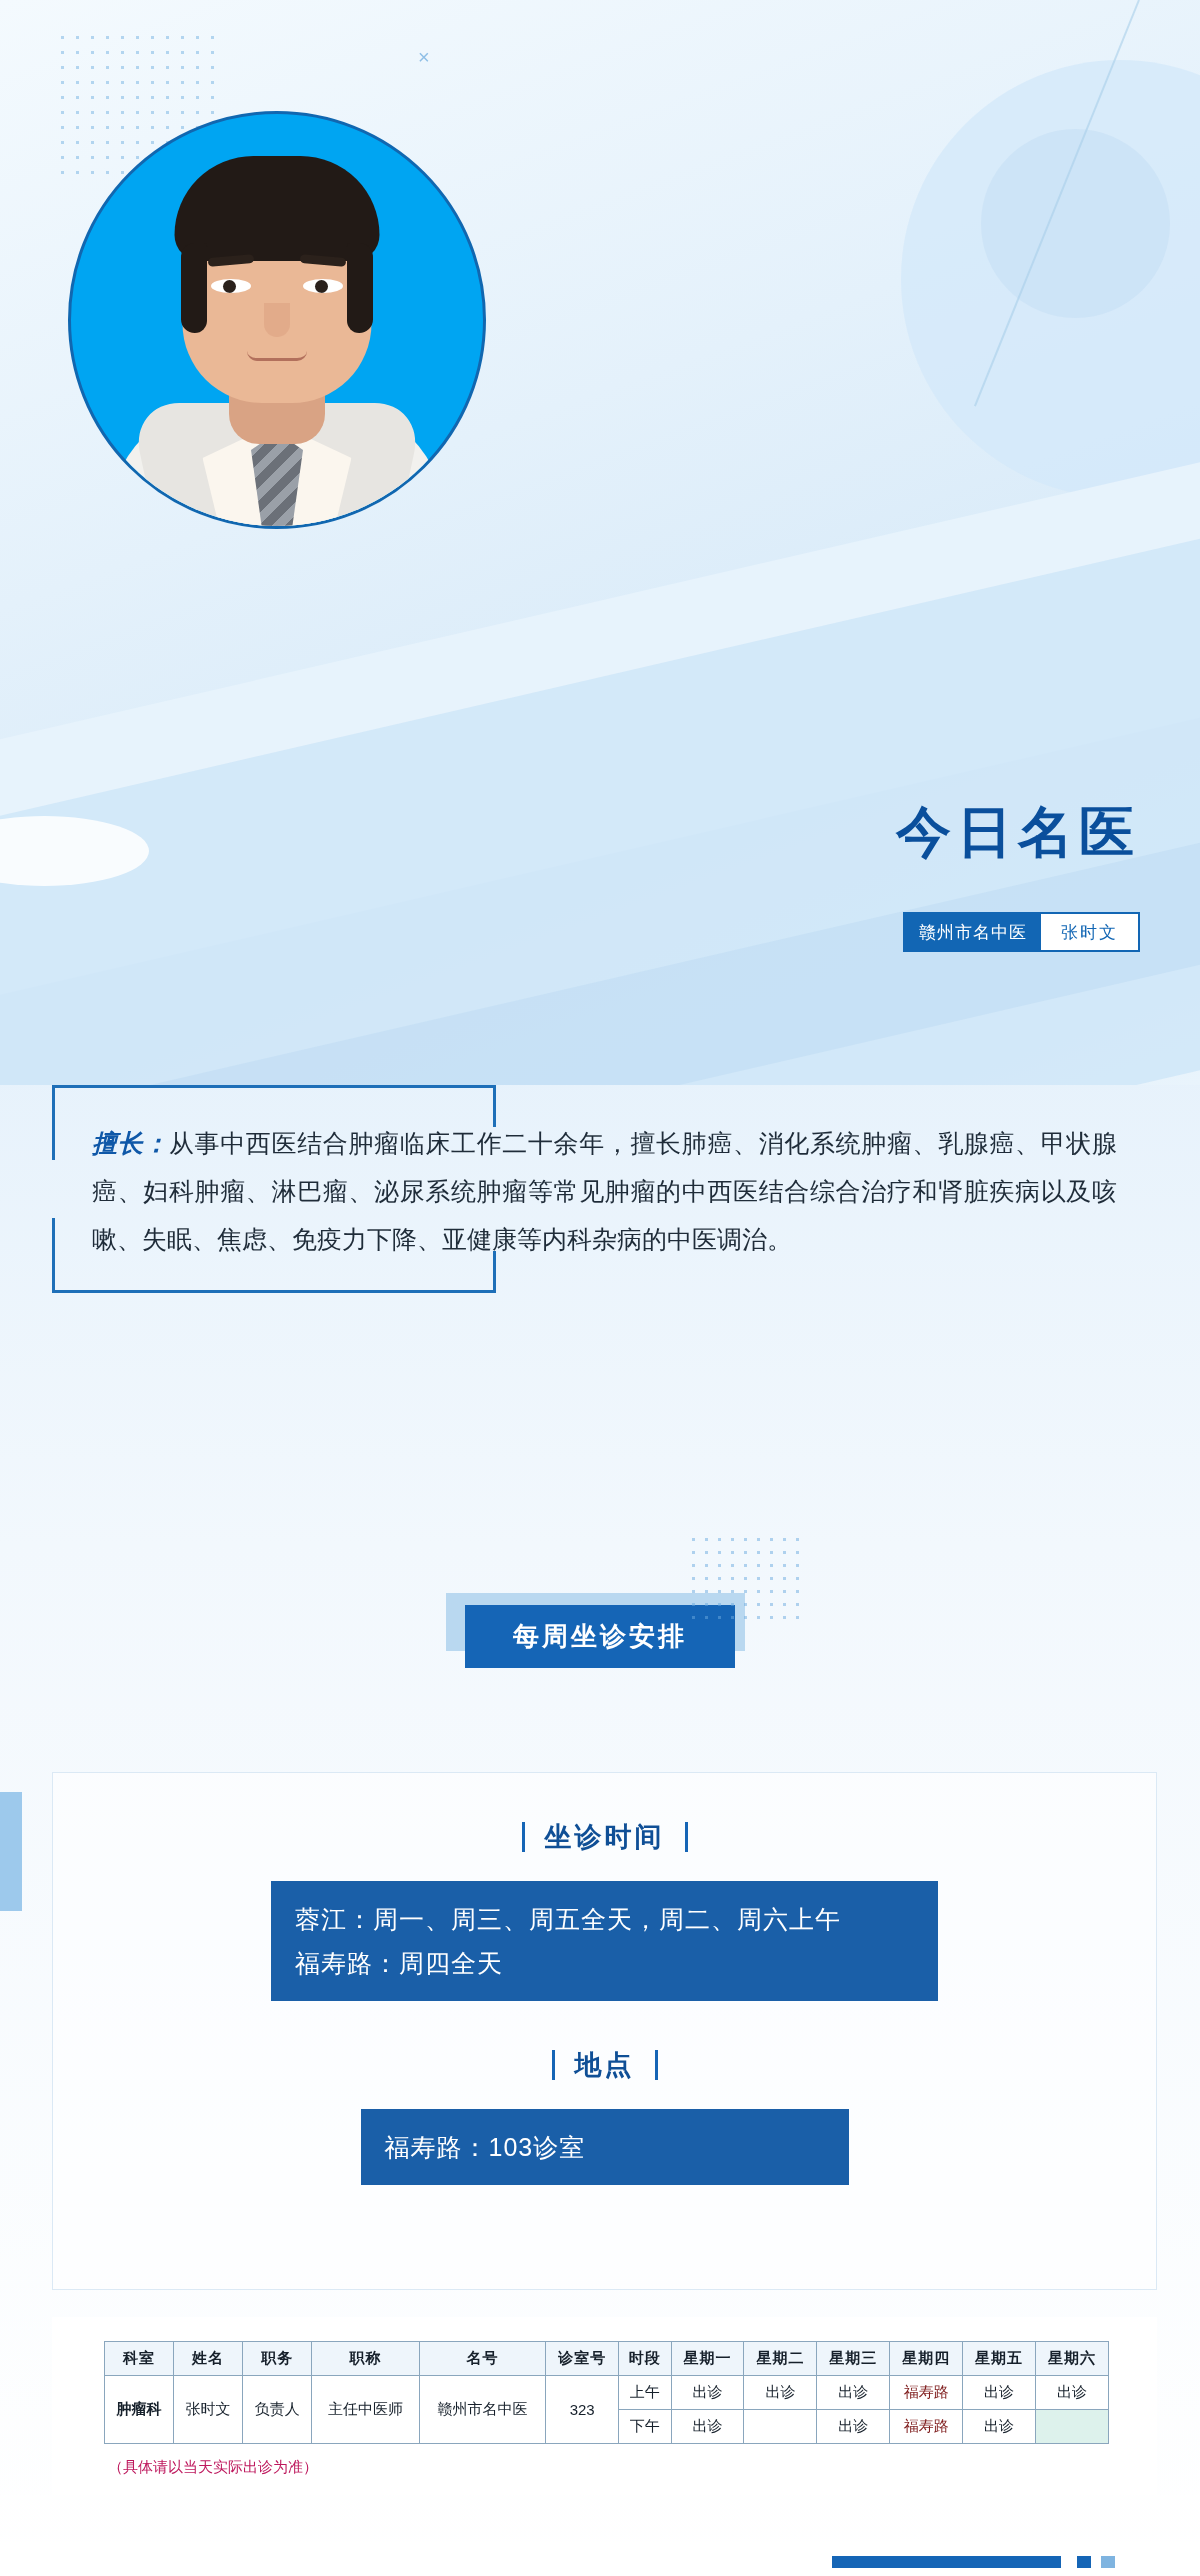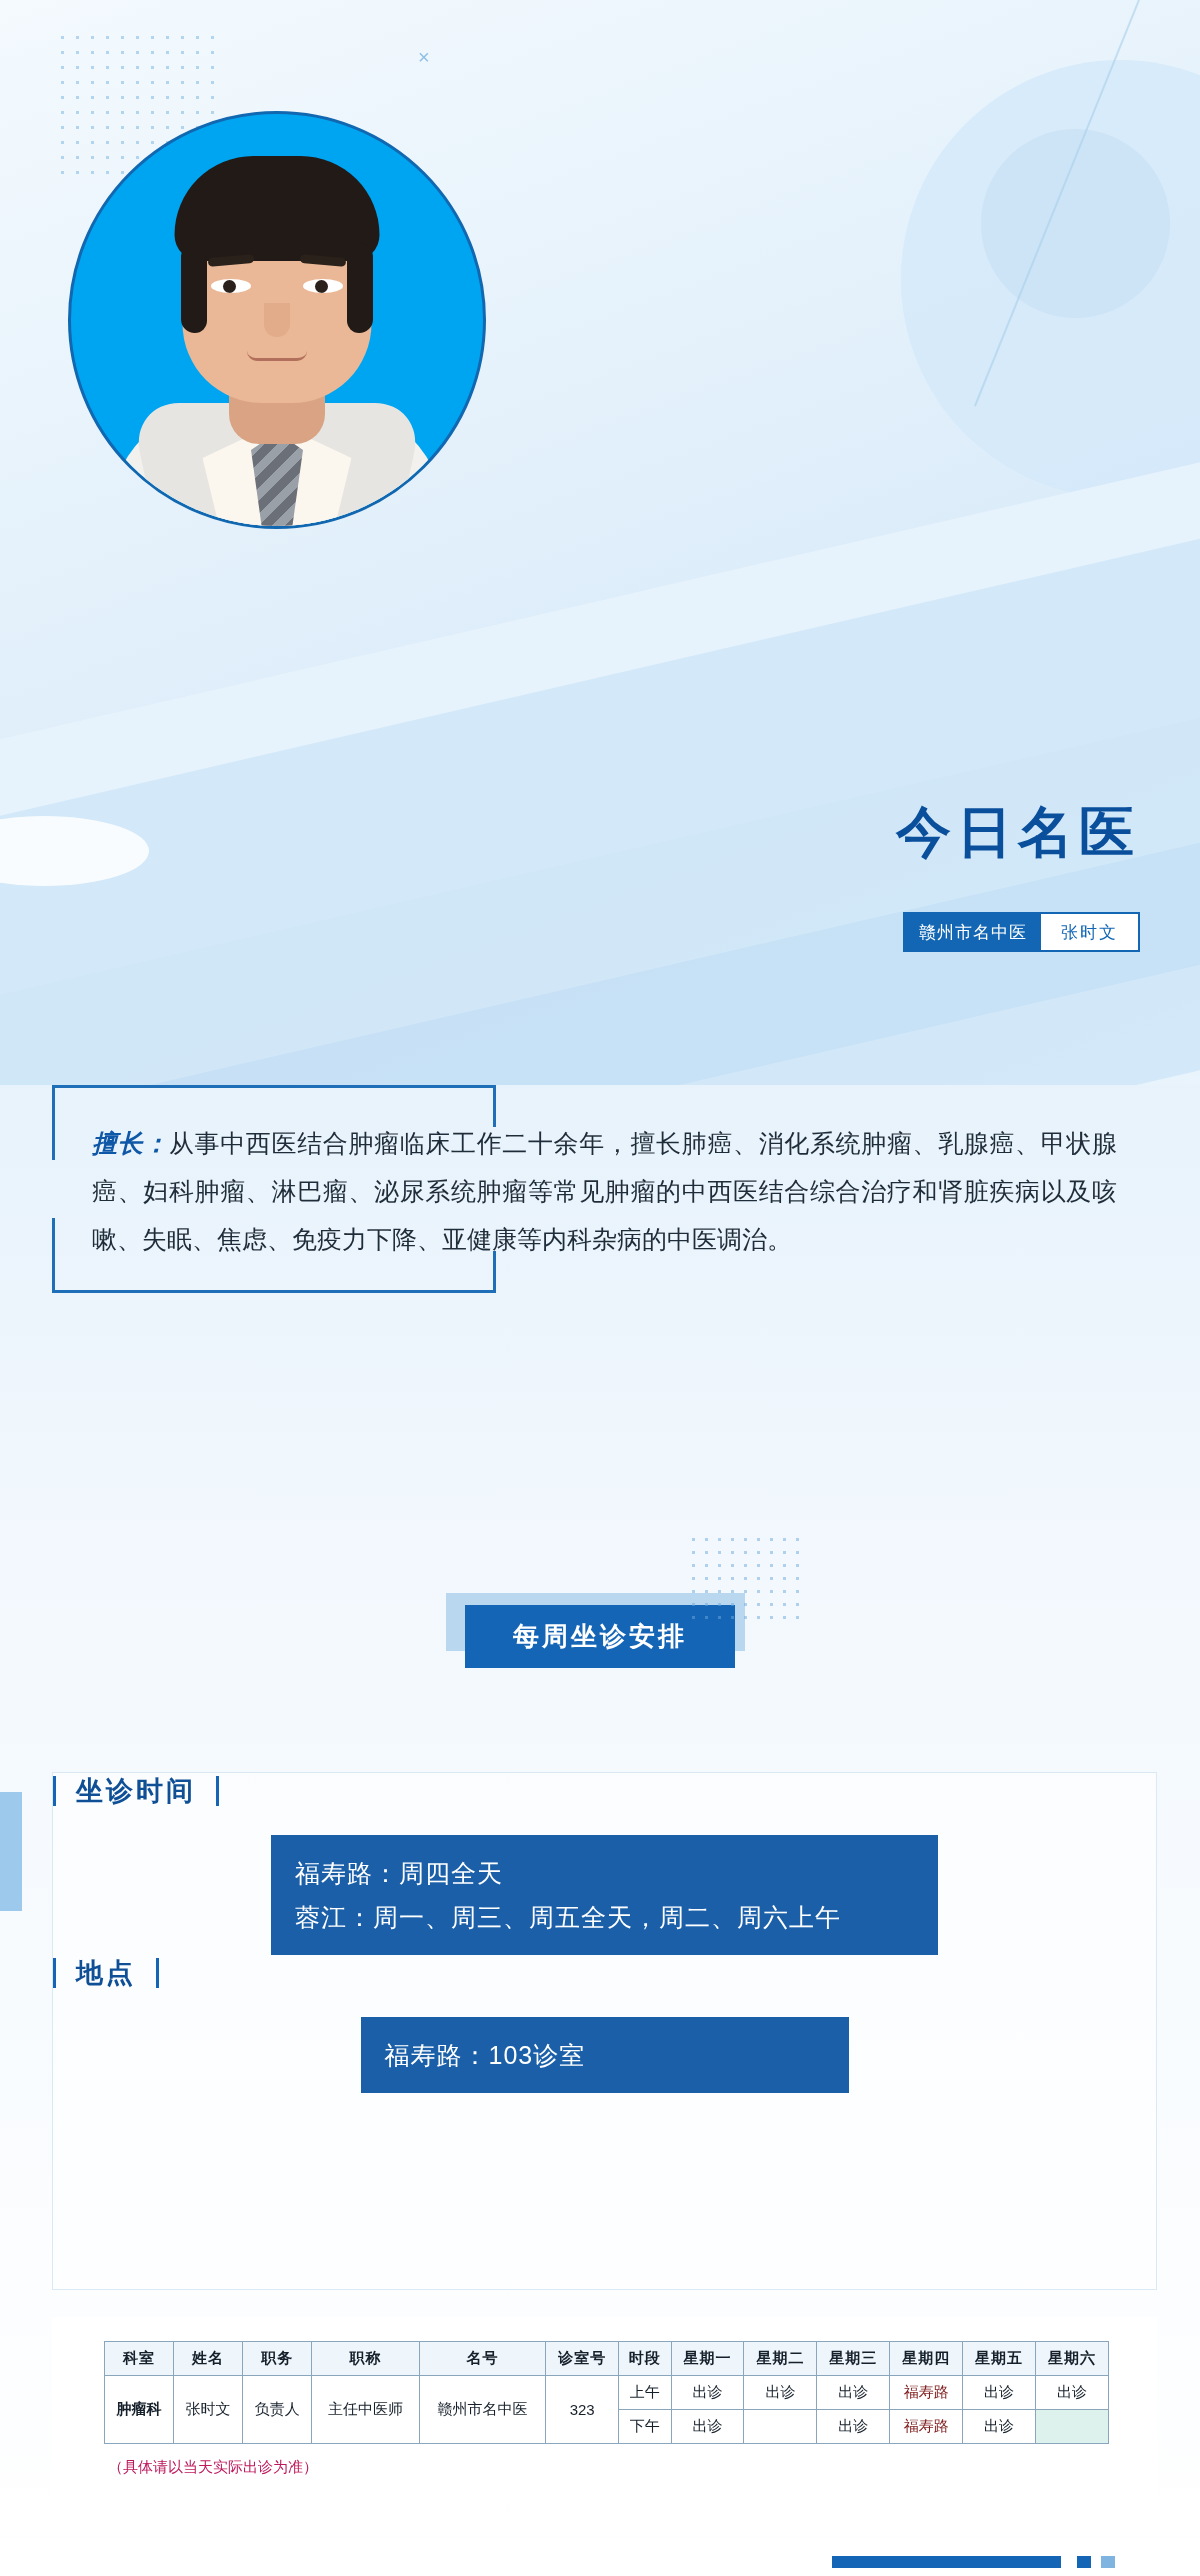--- a/index.html
+++ b/index.html
@@ -308,22 +308,23 @@
     background: rgba(255,255,255,.55);
     border: 1px solid #dbe9f5;
   }
   .panel-accent {
     position: absolute;
     left: 0; top: 1792px;
     width: 22px; height: 119px;
     background: #9dc9ec;
   }
   .sub-head {
-    display: flex; align-items: center;
+    display: flex; justify-content: center; align-items: center;
     gap: 20px;
+    margin-top: 46px;
   }
   .sub-head .bar { width: 3px; height: 30px; background: #1565b6; }
   .sub-head .txt { font-size: 27px; font-weight: 700; color: #0f4f96; letter-spacing: 3px; }
   .info-box {
     margin: 26px auto 0 auto;
     width: 667px;
     background: #1a5fa8;
     color: #ffffff;
     font-size: 25px;
     line-height: 44px;
@@ -455,22 +456,22 @@
   <div class="dots2"></div>
 
   <div class="panel-accent"></div>
   <div class="panel">
     <div class="sub-head">
       <span class="bar"></span>
       <span class="txt">坐诊时间</span>
       <span class="bar"></span>
     </div>
     <div class="info-box">
+      <div>蓉江：周一、周三、周五全天，周二、周六上午</div>
       <div>福寿路：周四全天</div>
-      <div>蓉江：周一、周三、周五全天，周二、周六上午</div>
     </div>
 
     <div class="sub-head">
       <span class="bar"></span>
       <span class="txt">地点</span>
       <span class="bar"></span>
     </div>
     <div class="info-box narrow">
       <div>福寿路：103诊室</div>
     </div>

